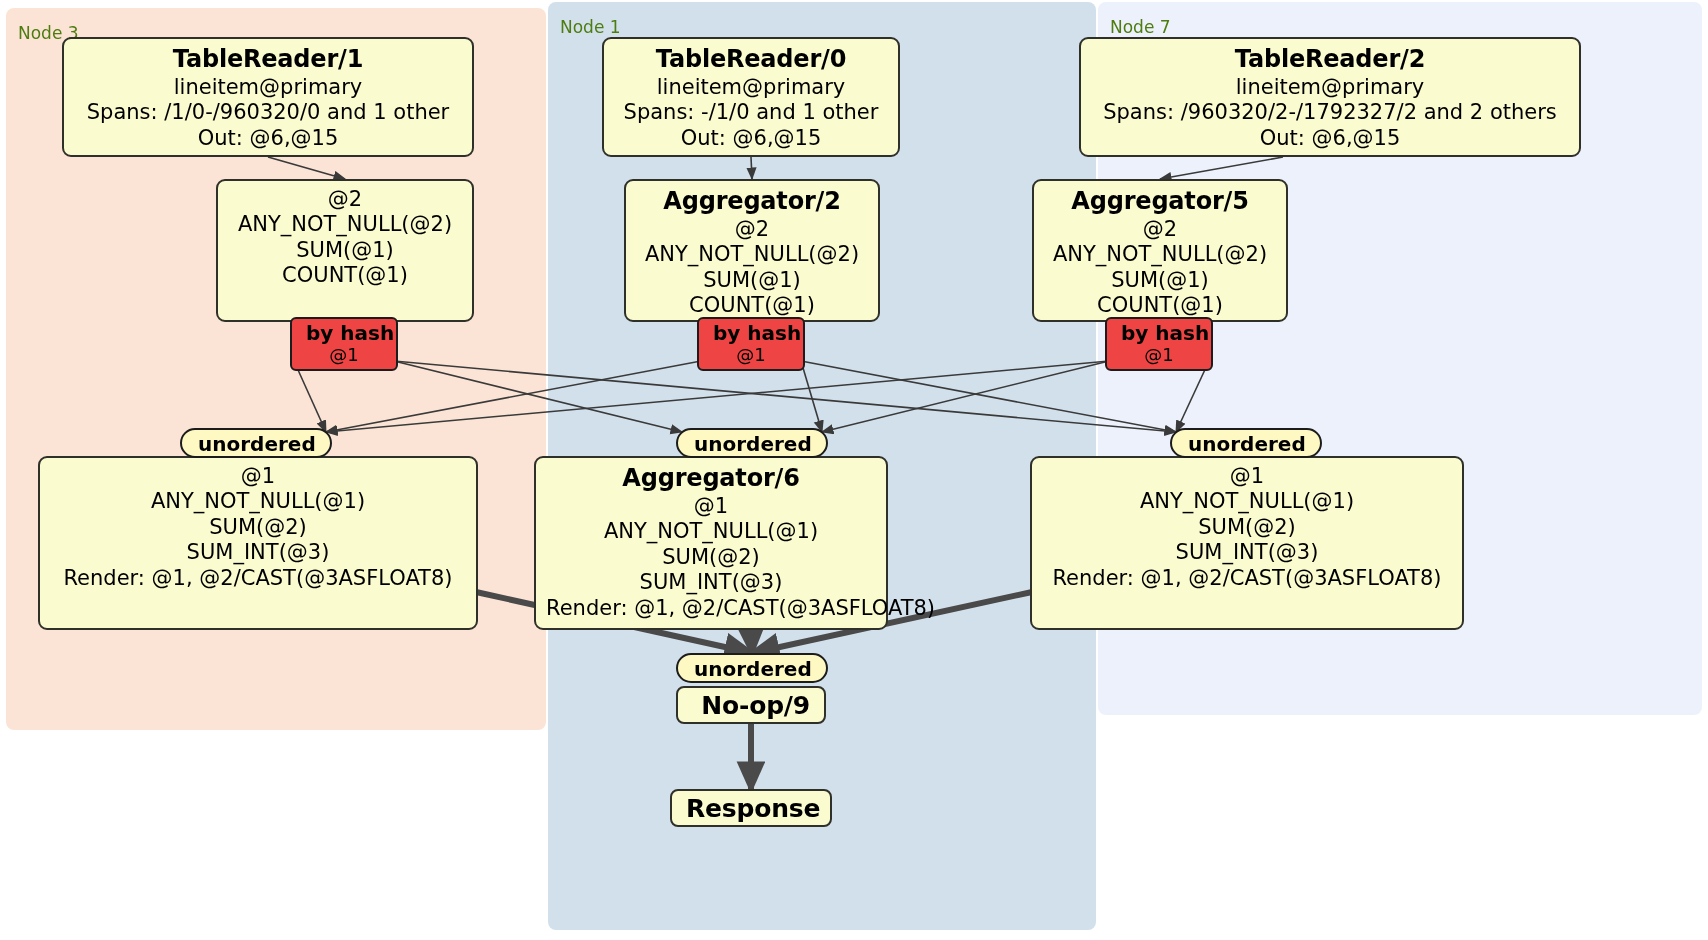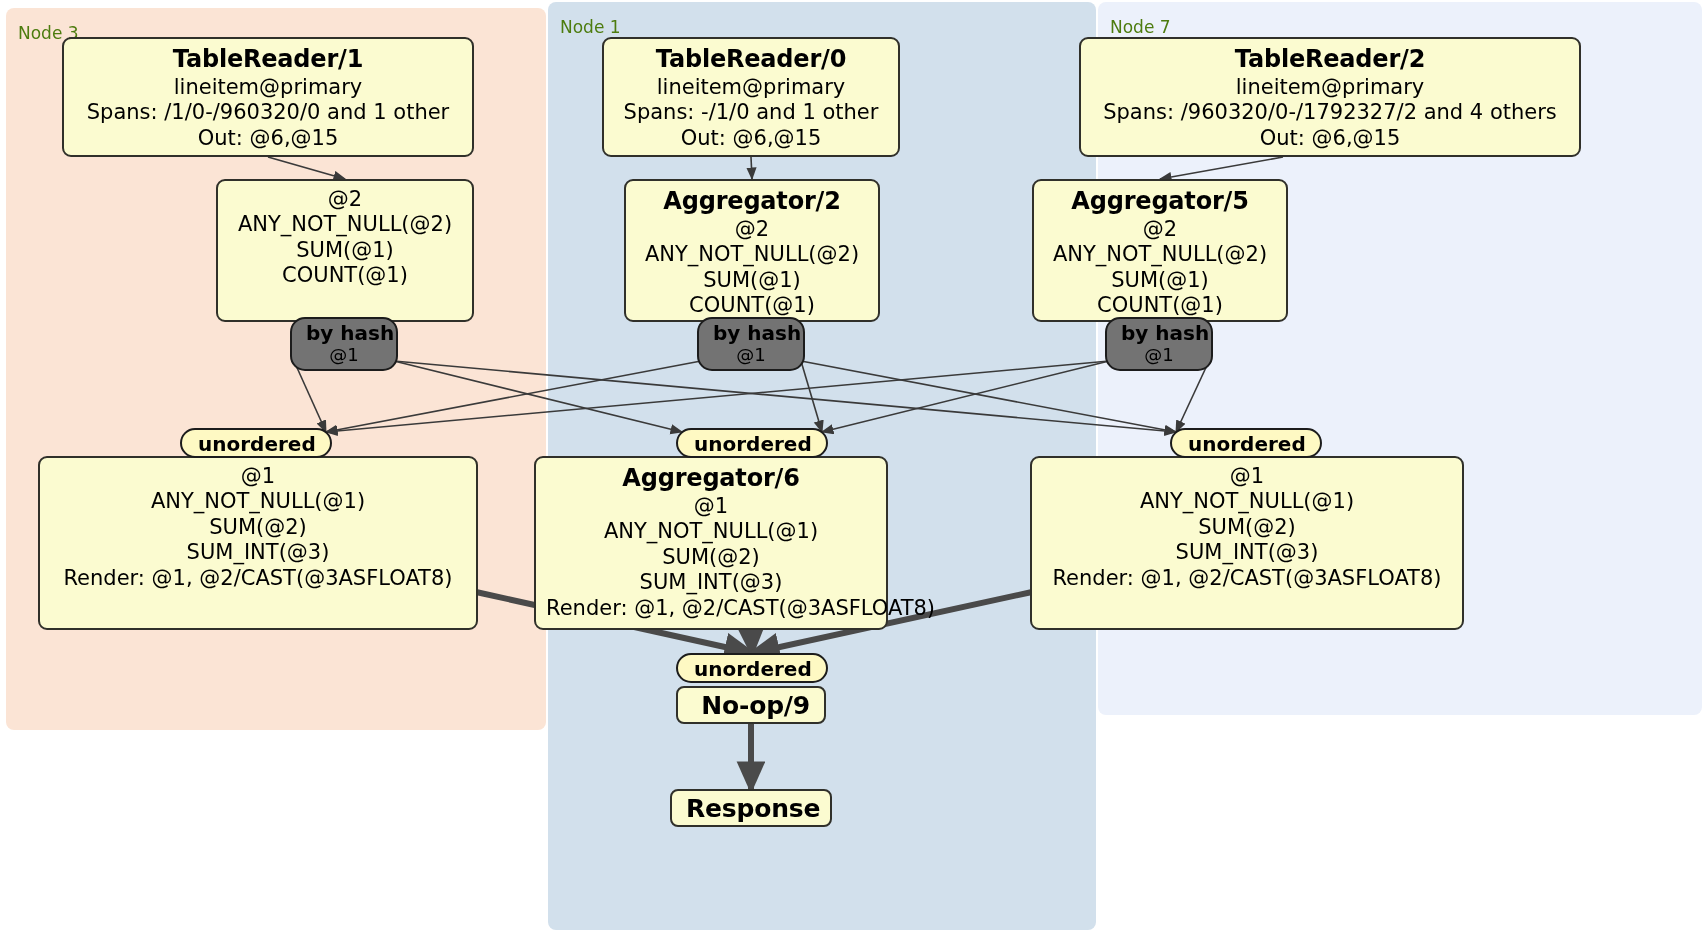--- a/index.html
+++ b/index.html
@@ -96,22 +96,22 @@
     font-weight: bold;
     font-size: 20px;
     display: block;
     white-space: nowrap;
   }
   .pill .ps {
     font-size: 18px;
     display: block;
   }
   .pill.hash {
-    background: #737373;
-    border-radius: 15px;
+    background: #ef4444;
+    border-radius: 6px;
   }
   .pill.sync {
     background: #fef9c3;
     border-radius: 17px;
     padding: 3px 16px 4px 16px;
   }
 </style>
 </head>
 <body>
 
@@ -166,21 +166,21 @@
   <div class="proc" id="proc-tablereader0" style="left: 602px; top: 37px; width: 298px; height: 120px;">
     <span class="t">TableReader/0</span>
     <span class="l">lineitem@primary</span>
     <span class="l">Spans: -/1/0 and 1 other</span>
     <span class="l">Out: @6,@15</span>
   </div>
 
   <div class="proc" id="proc-tablereader2" style="left: 1032px; top: 37px; width: 502px; height: 120px; margin-left: 47px;">
     <span class="t">TableReader/2</span>
     <span class="l">lineitem@primary</span>
-    <span class="l">Spans: /960320/0-/1792327/2 and 4 others</span>
+    <span class="l">Spans: /960320/2-/1792327/2 and 2 others</span>
     <span class="l">Out: @6,@15</span>
   </div>
 
   <div class="proc" id="proc-aggregator4" style="left: 216px; top: 179px; width: 258px; height: 143px;">
     <span class="l">@2</span>
     <span class="l">ANY_NOT_NULL(@2)</span>
     <span class="l">SUM(@1)</span>
     <span class="l">COUNT(@1)</span>
   </div>
 

